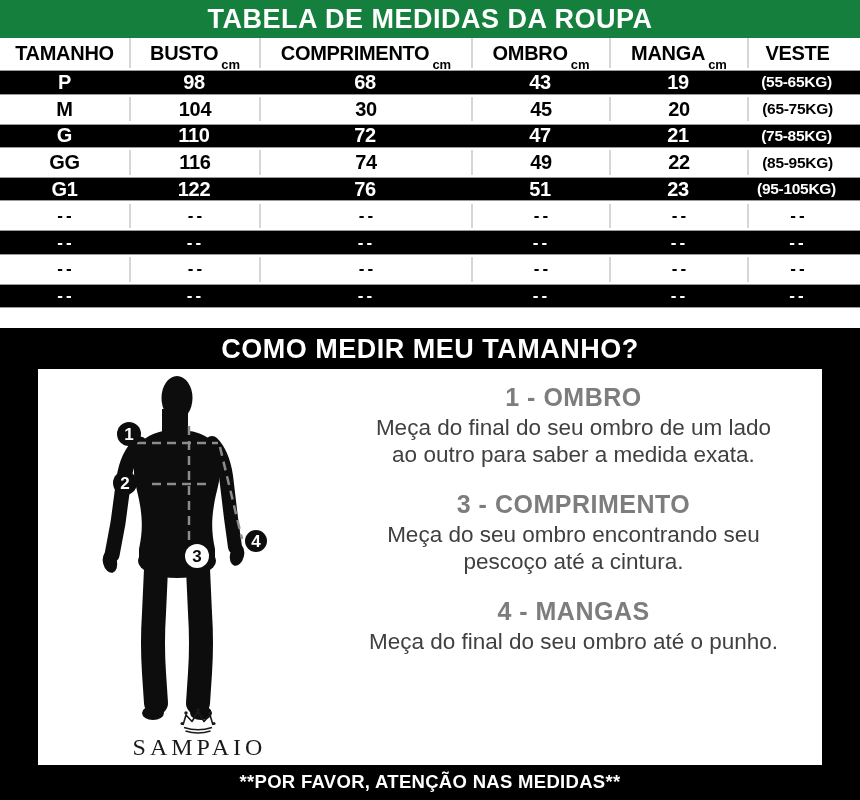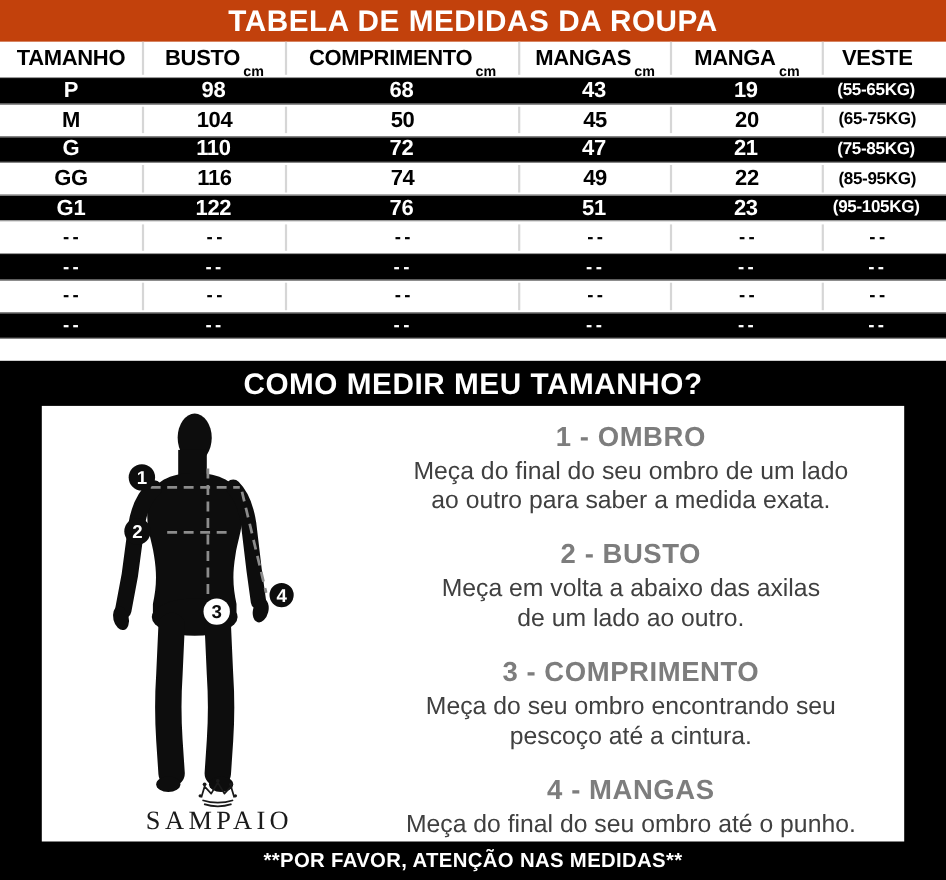--- a/index.html
+++ b/index.html
@@ -1,20 +1,20 @@
 <!DOCTYPE html>
 <html><head>
 <meta charset="utf-8">
 <style>
   html,body{margin:0;padding:0;width:860px;height:800px;background:#fff;
     font-family:"Liberation Sans",sans-serif;-webkit-font-smoothing:antialiased;overflow:hidden}
 
   
   .table-section{height:310px;overflow:hidden}
-  .title-band{height:38px;background:#c2410c;color:#fff;text-align:center;
+  .title-band{height:38px;background:#15803d;color:#fff;text-align:center;
     font-weight:bold;font-size:27px;line-height:39px;letter-spacing:.5px}
   .thead{display:flex;height:30px;background:#fff;align-items:stretch}
   .hcell{display:flex;align-items:center;justify-content:center;font-weight:bold;box-sizing:border-box;color:#000}
   .hcell .label{font-size:20px;letter-spacing:-.3px}
   .hcell .unit{font-size:13px;margin-left:3px;margin-top:23px}
   .thead .hcell + .hcell{border-left:2px solid #d6d6d6}
   .trow{display:flex;height:24.5px;margin-top:2.2px}
   .trow.dark{background:#000;color:#fff;border-top:1px solid #9b9b9b;border-bottom:1px solid #9b9b9b;box-sizing:border-box}
   .trow.light{background:#fff;color:#000}
   .trow.light .tcell + .tcell{border-left:2px solid #d6d6d6}
@@ -54,21 +54,21 @@
       </div>
       <div class="hcell col1">
         <span class="label">BUSTO</span>
         <span class="unit">cm</span>
       </div>
       <div class="hcell col2">
         <span class="label">COMPRIMENTO</span>
         <span class="unit">cm</span>
       </div>
       <div class="hcell col3">
-        <span class="label">MANGAS</span>
+        <span class="label">OMBRO</span>
         <span class="unit">cm</span>
       </div>
       <div class="hcell col4">
         <span class="label">MANGA</span>
         <span class="unit">cm</span>
       </div>
       <div class="hcell col5">
         <span class="label">VESTE</span>
       </div>
     </div>
@@ -77,21 +77,21 @@
         <div class="tcell col0">P</div>
         <div class="tcell col1">98</div>
         <div class="tcell col2">68</div>
         <div class="tcell col3">43</div>
         <div class="tcell col4">19</div>
         <div class="tcell col5">(55-65KG)</div>
       </div>
       <div class="trow light">
         <div class="tcell col0">M</div>
         <div class="tcell col1">104</div>
-        <div class="tcell col2">50</div>
+        <div class="tcell col2">30</div>
         <div class="tcell col3">45</div>
         <div class="tcell col4">20</div>
         <div class="tcell col5">(65-75KG)</div>
       </div>
       <div class="trow dark">
         <div class="tcell col0">G</div>
         <div class="tcell col1">110</div>
         <div class="tcell col2">72</div>
         <div class="tcell col3">47</div>
         <div class="tcell col4">21</div>
@@ -201,25 +201,20 @@
       </g>
     </svg>
 
     <div class="steps">
         <div class="step">
           <div class="step-heading">1 - OMBRO</div>
           <div class="step-text">Meça do final do seu ombro de um lado
 ao outro para saber a medida exata.</div>
         </div>
         <div class="step">
-          <div class="step-heading">2 - BUSTO</div>
-          <div class="step-text">Meça em volta a abaixo das axilas
-de um lado ao outro.</div>
-        </div>
-        <div class="step">
           <div class="step-heading">3 - COMPRIMENTO</div>
           <div class="step-text">Meça do seu ombro encontrando seu
 pescoço até a cintura.</div>
         </div>
         <div class="step">
           <div class="step-heading">4 - MANGAS</div>
           <div class="step-text">Meça do final do seu ombro até o punho.</div>
         </div>
       </div>
 

